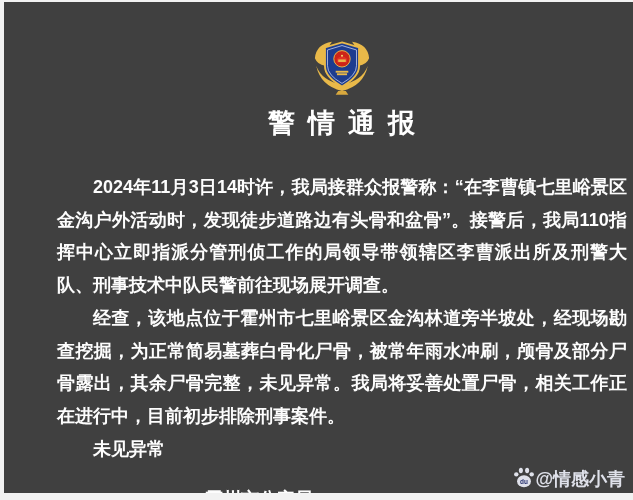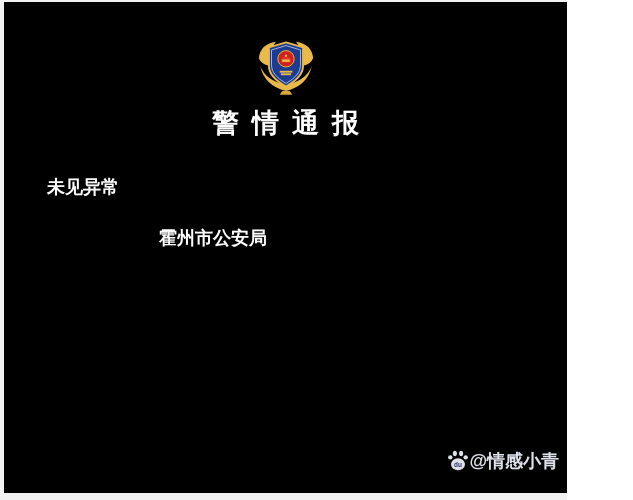--- a/index.html
+++ b/index.html
@@ -1,27 +1,28 @@
 <!DOCTYPE html>
 <html><head>
 <meta charset="utf-8">
 <style>
   html,body{margin:0;padding:0;background:#ffffff;}
   .page{
     position:relative;
-    width:567px;height:500px;
+    width:633px;height:500px;
     box-sizing:border-box;
-    background:#000000;
+    background:#404040;
     border-left:4px solid #f2f2f2;
     border-top:2px solid #f2f2f2;
     border-bottom:7px solid #f2f2f2;
     color:#ffffff;
     font-family:"Liberation Sans","DejaVu Sans",sans-serif;
     font-weight:bold;
     overflow:hidden;
+    padding-left:46px;
   }
   .emblem{
     display:block;
     margin:36px auto 0 auto;
     width:64px;height:58px;
   }
   .title{
     margin:9px 0 0 0;
     text-align:center;
     font-size:27px;
@@ -42,23 +43,22 @@
     text-indent:2em;
   }
   .signature{
     margin:20px 0 0 155px;
     font-size:18px;
     line-height:29px;
     color:#fdfdfd;
   }
   .watermark{
     position:absolute;
-    right:8px;bottom:20px;
+    right:8px;bottom:2px;
     display:flex;
-    align-items:center;
     gap:0;
     color:#dfe1ea;
     font-size:18px;
   }
   .watermark .paw{width:22px;height:22px;display:block;}
 </style>
 </head>
 <body>
 
 <div class="page">
@@ -79,20 +79,22 @@
     <rect x="44" y="34" width="12" height="4" fill="#e9b949"></rect>
     <circle cx="50" cy="28" r="1.6" fill="#f6d76e"></circle>
 
     <rect x="40" y="52" width="20" height="3" fill="#e9b949"></rect>
     <rect x="42" y="56" width="16" height="3" fill="#e9b949"></rect>
   </svg>
 
   <h1 class="title">警情通报</h1>
 
   <div class="body-text">
+    <p>2024年11月3日14时许，我局接群众报警称：“在李曹镇七里峪景区金沟户外活动时，发现徒步道路边有头骨和盆骨”。接警后，我局110指挥中心立即指派分管刑侦工作的局领导带领辖区李曹派出所及刑警大队、刑事技术中队民警前往现场展开调查。</p>
+    <p>经查，该地点位于霍州市七里峪景区金沟林道旁半坡处，经现场勘查挖掘，为正常简易墓葬白骨化尸骨，被常年雨水冲刷，颅骨及部分尸骨露出，其余尸骨完整，未见异常。我局将妥善处置尸骨，相关工作正在进行中，目前初步排除刑事案件。</p>
     <p>未见异常</p>
   </div>
 
   <div class="signature">
     <div>霍州市公安局</div>
 
   </div>
 
   <div class="watermark">
     <svg class="paw" viewBox="0 0 24 24" aria-hidden="true">

